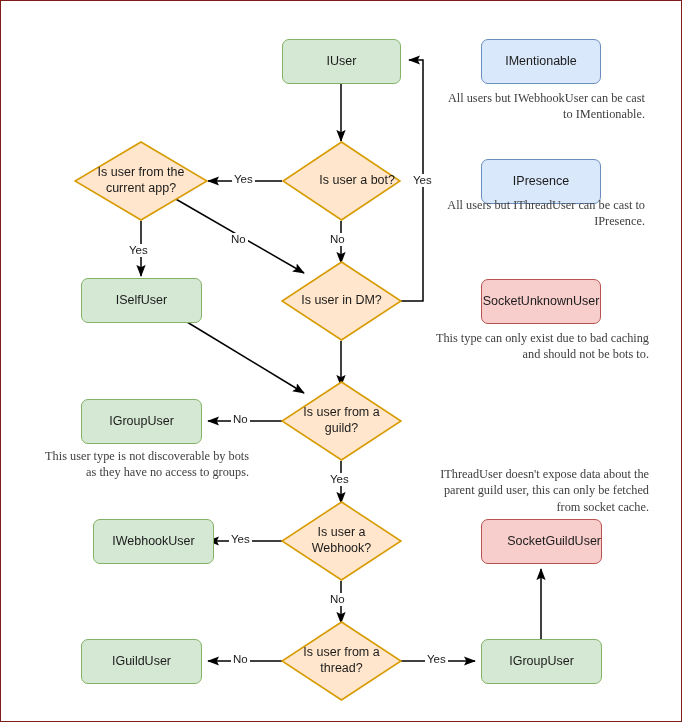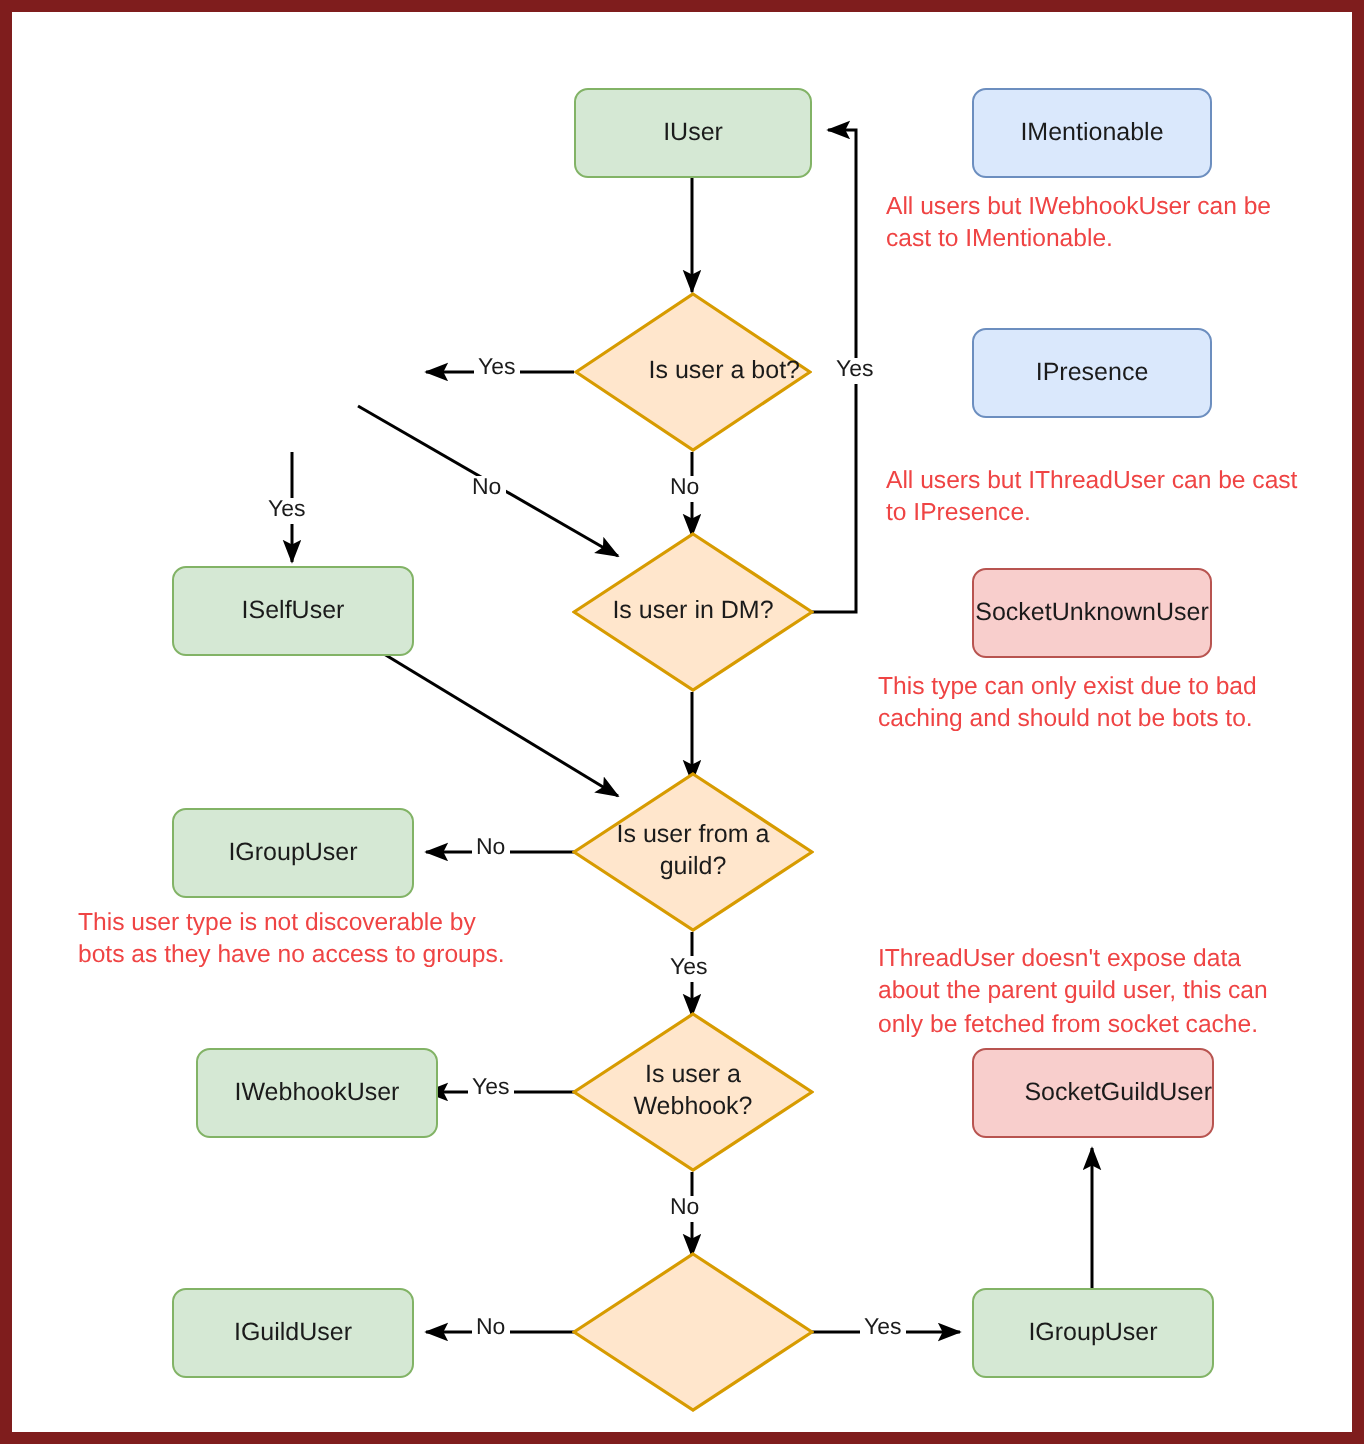--- a/index.html
+++ b/index.html
@@ -5,21 +5,21 @@
   html, body {
     margin: 0;
     padding: 0;
     background: #ffffff;
   }
   #canvas {
     position: relative;
     width: 682px;
     height: 722px;
     background: #ffffff;
-    border: 6px solid #7f1d1d;
+    border: 1px solid #7f1d1d;
     box-sizing: border-box;
     overflow: hidden;
     font-family: "Liberation Sans", sans-serif;
   }
   #edges {
     position: absolute;
     left: 0;
     top: 0;
     width: 682px;
     height: 722px;
@@ -54,25 +54,26 @@
     left: 0; top: 0;
     width: 100%; height: 100%;
   }
   .diamond .dlabel {
     position: relative;
     z-index: 2;
     padding: 0 6px;
   }
   .note {
     position: absolute;
-    text-align: left;
+    text-align: right;
     font-size: 12.3px;
-    color: #ef4444;
+    color: #404040;
     line-height: 1.33;
     z-index: 3;
+    font-family: Liberation Serif, serif;
   }
   .edge-label {
     position: absolute;
     font-size: 11.5px;
     color: #1b1b1b;
     background: #ffffff;
     padding: 0 2px;
     white-space: nowrap;
     z-index: 4;
     line-height: 1.1;
@@ -182,20 +183,26 @@
     <span>SocketUnknownUser</span>
   </div>
 
   <div class="node diamond" style="left:281px; top:140px; width:119px; height:80px;justify-content:flex-end;">
     <svg class="dshape" viewBox="0 0 119 80" preserveAspectRatio="none">
       <polygon points="59.5,1 118,40 59.5,79 1,40" fill="#ffe6cc" stroke="#d79b00" stroke-width="1.6"></polygon>
     </svg>
     <span class="dlabel">Is user a bot?</span>
   </div>
 
+  <div class="node diamond" style="left:73px; top:140px; width:134px; height:80px;">
+    <svg class="dshape" viewBox="0 0 134 80" preserveAspectRatio="none">
+      <polygon points="67,1 133,40 67,79 1,40" fill="#ffe6cc" stroke="#d79b00" stroke-width="1.6"></polygon>
+    </svg>
+    <span class="dlabel">Is user from the current app?</span>
+  </div>
 
   <div class="node box green" style="left:80px; top:277px; width:121px; height:45px;">
     <span>ISelfUser</span>
   </div>
 
   <div class="node diamond" style="left:280px; top:260px; width:121px; height:80px;">
     <svg class="dshape" viewBox="0 0 121 80" preserveAspectRatio="none">
       <polygon points="60.5,1 120,40 60.5,79 1,40" fill="#ffe6cc" stroke="#d79b00" stroke-width="1.6"></polygon>
     </svg>
     <span class="dlabel">Is user in DM?</span>
@@ -220,37 +227,38 @@
   </div>
 
   <div class="node box green" style="left:80px; top:518px; width:121px; height:45px;margin-left:12px;">
     <span>IWebhookUser</span>
   </div>
 
   <div class="node diamond" style="left:280px; top:620px; width:121px; height:80px;">
     <svg class="dshape" viewBox="0 0 121 80" preserveAspectRatio="none">
       <polygon points="60.5,1 120,40 60.5,79 1,40" fill="#ffe6cc" stroke="#d79b00" stroke-width="1.6"></polygon>
     </svg>
+    <span class="dlabel">Is user from a thread?</span>
   </div>
 
   <div class="node box green" style="left:80px; top:638px; width:121px; height:45px;">
     <span>IGuildUser</span>
   </div>
 
   <div class="node box green" style="left:480px; top:638px; width:121px; height:45px;">
     <span>IGroupUser</span>
   </div>
 
   <div class="node box red" style="left:480px; top:518px; width:121px; height:45px;justify-content:flex-end;">
     <span>SocketGuildUser</span>
   </div>
 
   <div class="note" style="left:437px; top:89px; width:207px;">All users but IWebhookUser can be cast to IMentionable.</div>
 
-  <div class="note" style="left:437px; top:226px; width:207px;">All users but IThreadUser can be cast to IPresence.</div>
+  <div class="note" style="left:437px; top:196px; width:207px;">All users but IThreadUser can be cast to IPresence.</div>
 
   <div class="note" style="left:433px; top:329px; width:215px;">This type can only exist due to bad caching and should not be bots to.</div>
 
   <div class="note" style="left:33px; top:447px; width:215px;">This user type is not discoverable by bots as they have no access to groups.</div>
 
   <div class="note" style="left:433px; top:465px; width:215px;">IThreadUser doesn't expose data about the parent guild user, this can only be fetched from socket cache.</div>
 
   <div class="edge-label" style="left:231px; top:172px;">Yes</div>
 
   <div class="edge-label" style="left:327px; top:232px;">No</div>

